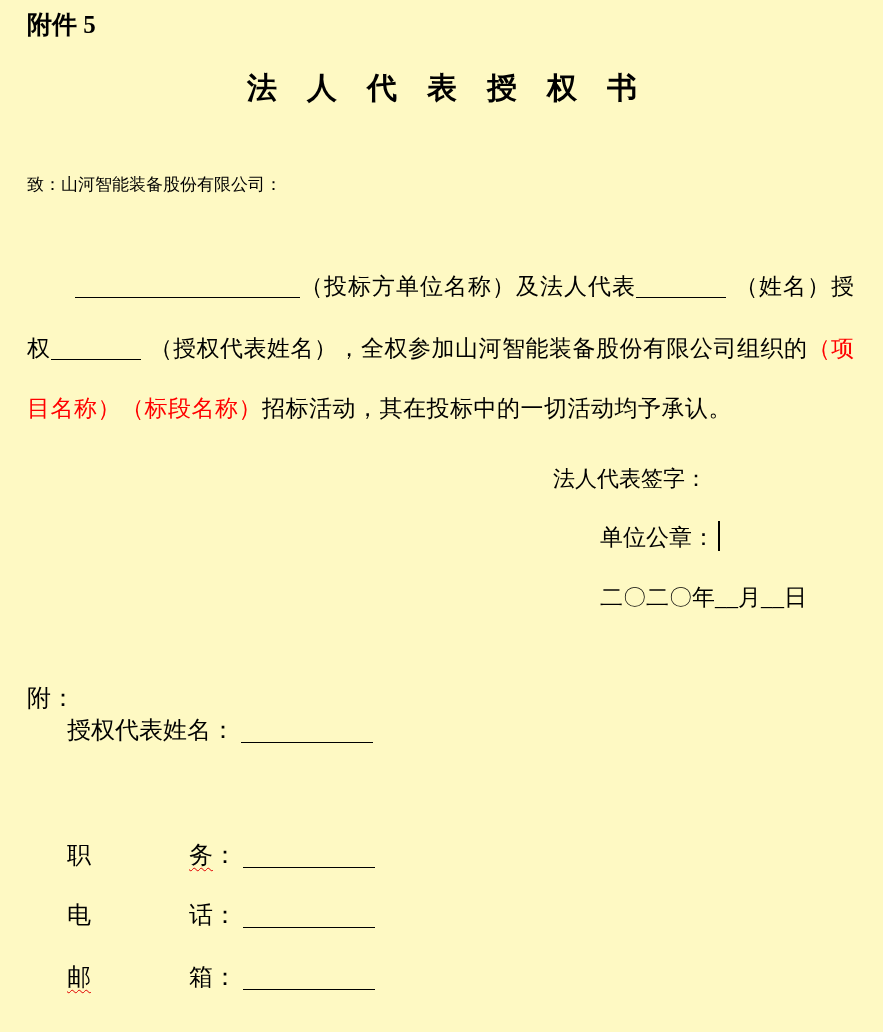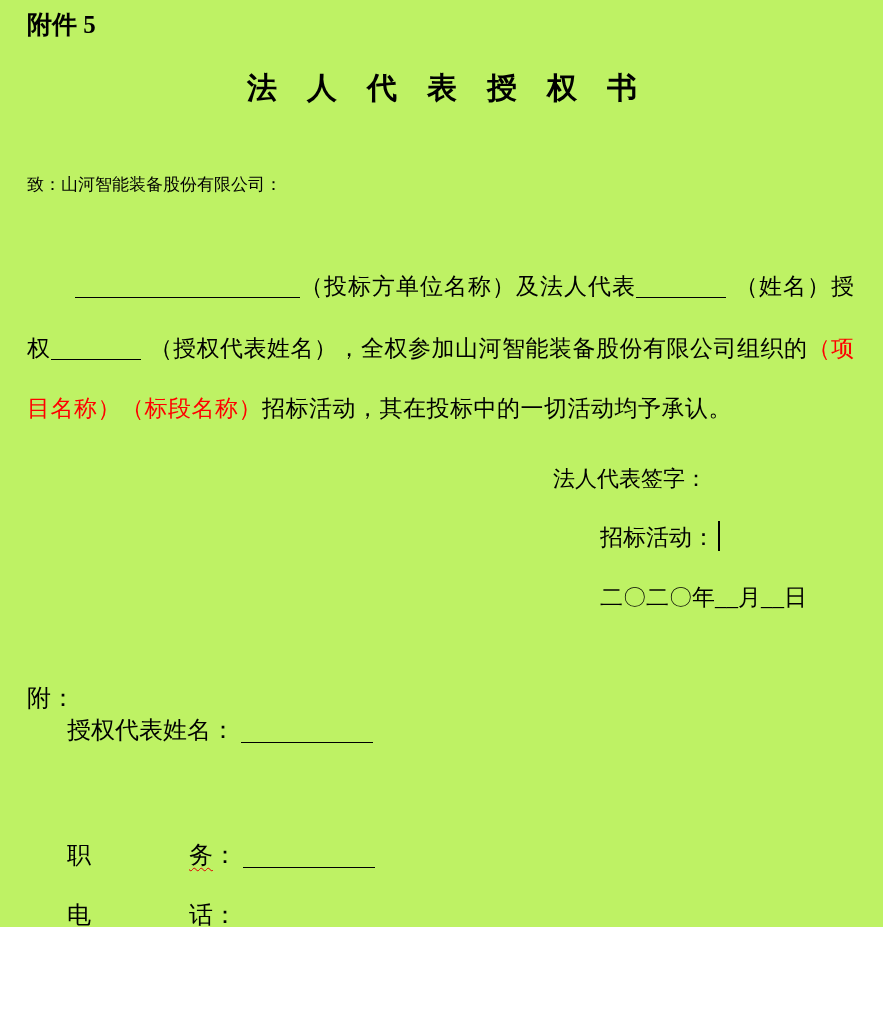--- a/index.html
+++ b/index.html
@@ -3,22 +3,22 @@
 <meta charset="utf-8">
 <style>
   html, body {
     margin: 0;
     padding: 0;
     background: #ffffff;
   }
   .page {
     position: relative;
     width: 883px;
-    height: 927px;
-    background: #bef264;
+    height: 1032px;
+    background: #fef9c3;
     font-family: "Liberation Serif", "DejaVu Serif", serif;
     color: #000000;
     overflow: hidden;
   }
   .abs { position: absolute; white-space: nowrap; }
   .bold { font-weight: bold; }
 
   .att-label {
     top: 8px; left: 27px;
     font-size: 25px;
@@ -117,21 +117,21 @@
   <div class="abs salutation">致：山河智能装备股份有限公司：</div>
 
   <div class="abs bline l1"><span class="blank w225"></span><span>（投标方单位名称）及法人代表</span><span class="blank w90"></span><span class="gap"></span><span>（姓名）授</span></div>
 
   <div class="abs bline l2"><span>权</span><span class="blank w90"></span><span class="gap"></span><span>（授权代表姓名），全权参加山河智能装备股份有限公司组织的</span><span class="red">（项</span></div>
 
   <div class="abs bline l3"><span class="red">目名称）（标段名称）</span><span>招标活动，其在投标中的一切活动均予承认。</span></div>
 
   <div class="abs sig1">法人代表签字：</div>
 
-  <div class="abs sig2"><span>招标活动：</span><span class="cursor"></span></div>
+  <div class="abs sig2"><span>单位公章：</span><span class="cursor"></span></div>
 
   <div class="abs sig3">二〇二〇年__月__日</div>
 
   <div class="abs fu">附：</div>
 
   <div class="abs frow r0"><span>授权代表姓名</span><span>：</span><span class="fill-line"></span></div>
 
 
   <div class="abs frow r2"><span class="spread">
         <span>职</span>

